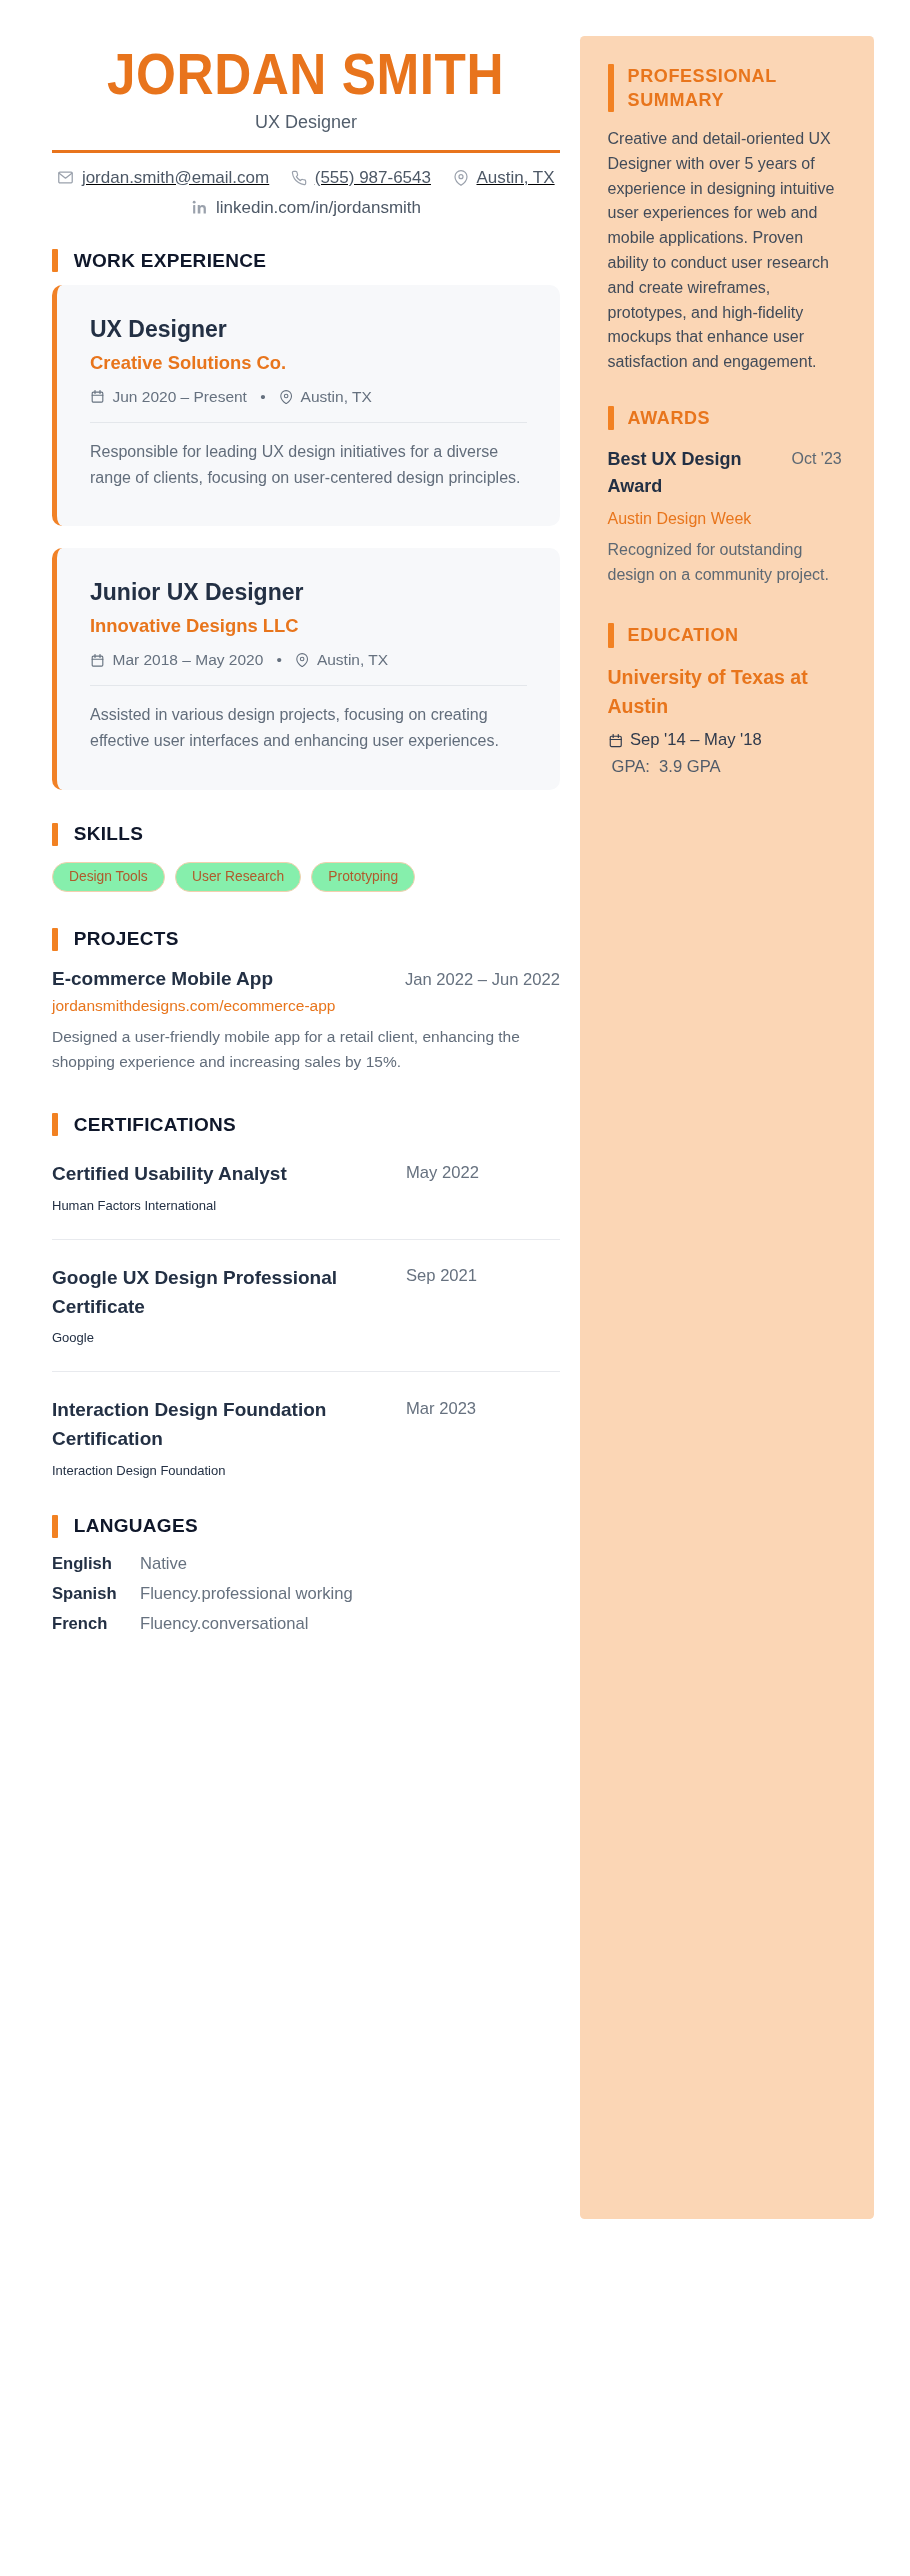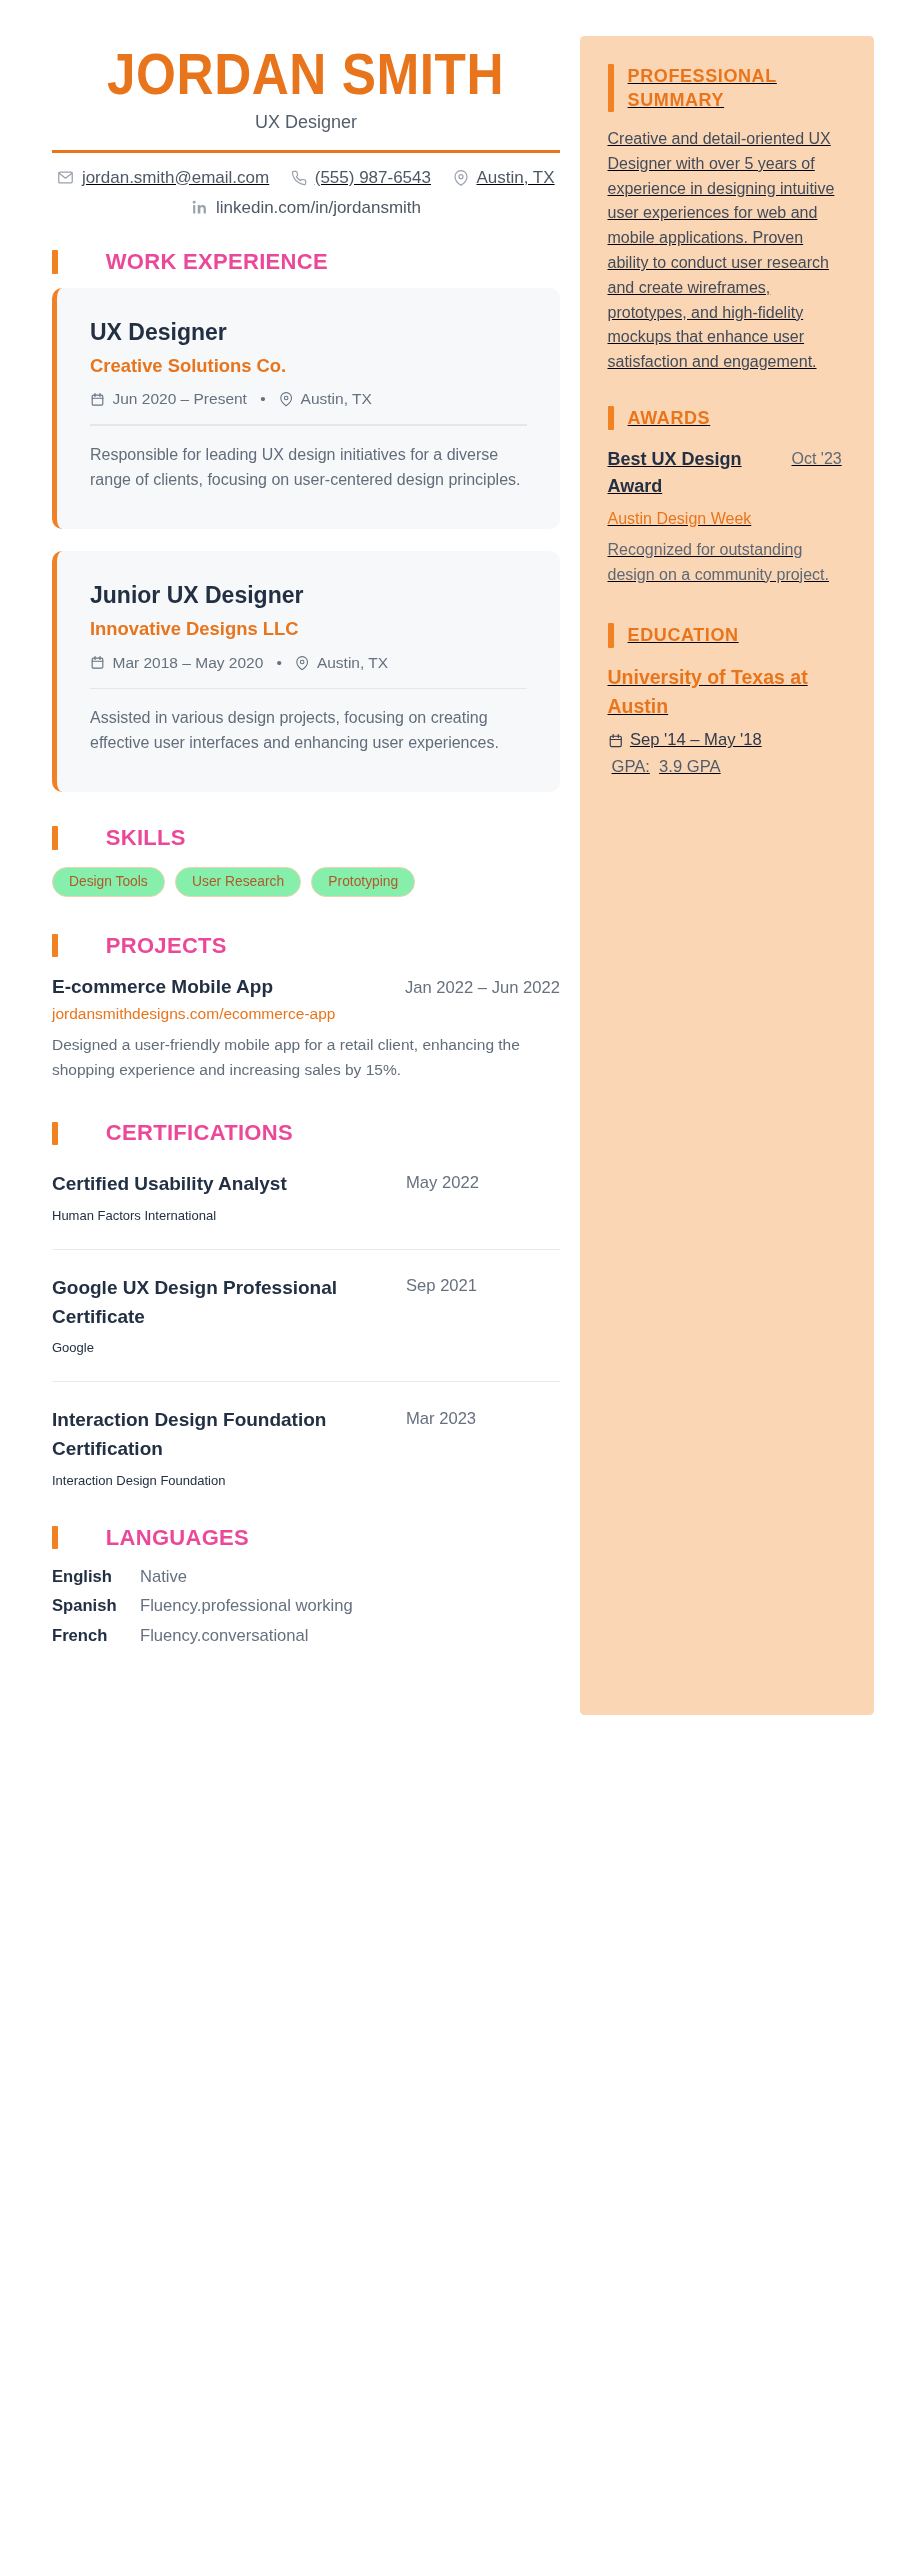--- a/index.html
+++ b/index.html
@@ -23,21 +23,21 @@
   .subtitle { margin-top:9.2px; text-align:center; font-size:18px; color:#525E6C; }
   .header-rule { margin-top:17px; height:2.3px; background:#E8741C; border:none; }
 
   .contact-row { margin-top:15px; display:flex; justify-content:center; align-items:center; gap:22px;text-decoration:underline; }
   .contact-row2 { margin-top:10.3px; display:flex; justify-content:center; align-items:center; gap:8px; }
   .contact { display:flex; align-items:center; gap:7.5px; font-size:17px; color:#4D5866; }
   .cicon { color:#9AA1AC; flex:0 0 auto; display:inline-flex; }
 
   .sec-head { display:flex; align-items:center; gap:15.5px; }
   .sec-bar { width:6.3px; height:23.5px; background:#F28122; border-radius:1.1px; flex:0 0 auto; }
-  .sec-title { font-size:22px; font-weight:700; color:#ec4899; letter-spacing:0.3px; text-transform:uppercase;margin-left:32px; }
+  .sec-title { font-size:19px; font-weight:700; color:#0f172a; letter-spacing:0.3px; text-transform:uppercase; }
 
   .work-section { margin-top:31px; }
   .job-card {
     margin-top:12.6px; background:#F7F8FA; border-left:5.2px solid #F18126;
     border-radius:10.3px; padding:31px 33px 36px 33px;
   }
   .job-card + .job-card { margin-top:22px; }
   .job-title { font-size:23px; font-weight:700; color:#233044; }
   .job-company { margin-top:9.2px; font-size:18.4px; color:#E8751C; font-weight:600; }
   .meta-row { margin-top:13.8px; display:flex; align-items:center; gap:7.5px; font-size:15.5px; color:#66717F; }
@@ -70,22 +70,22 @@
   .cert-divider { margin:26px 0 0 0; border:none; height:1.1px; background:#E8EAEE; }
 
   .langs-section { margin-top:37px; }
   .lang-rows { margin-top:16px; }
   .lang-row { display:flex; align-items:baseline; margin-bottom:9.7px; }
   .lang-name { flex:0 0 88px; font-size:16.6px; font-weight:600; color:#233044; }
   .lang-level { font-size:16.6px; color:#66717F; }
 
   
   .sidebar {
-    position:absolute; left:580px; top:36px; width:294px; height:1679px;
-    background:#FBD6B5; border-radius:4.6px; padding:27.5px 27.5px 0 27.5px; overflow:hidden;text-decoration:underline;
+    position:absolute; left:580px; top:36px; width:294px; height:2183px;
+    background:#FBD6B5; border-radius:4.6px; padding:27.5px 27.5px 0 27.5px; overflow:hidden;
   }
   .sb-head { display:flex; gap:13.8px; }
   .sb-bar { width:6.3px; background:#F28122; border-radius:1.1px; flex:0 0 auto; align-self:stretch; }
   .sb-title { font-size:18px; font-weight:700; color:#E8751C; letter-spacing:0.6px; line-height:1.35; max-width:178px; text-transform:uppercase; }
   .sb-summary { margin-top:15px; font-size:16px; color:#414B59; line-height:1.55; }
 
   .sb-awards { margin-top:31px; }
   .award-head { margin-top:16px; display:flex; }
   .award-title { flex:1 1 auto; font-size:18px; font-weight:700; color:#233044; line-height:1.5; padding-right:11.5px; }
   .award-date { flex:0 0 55px; font-size:16px; color:#5D6873; line-height:1.5; padding-top:1.1px; }

